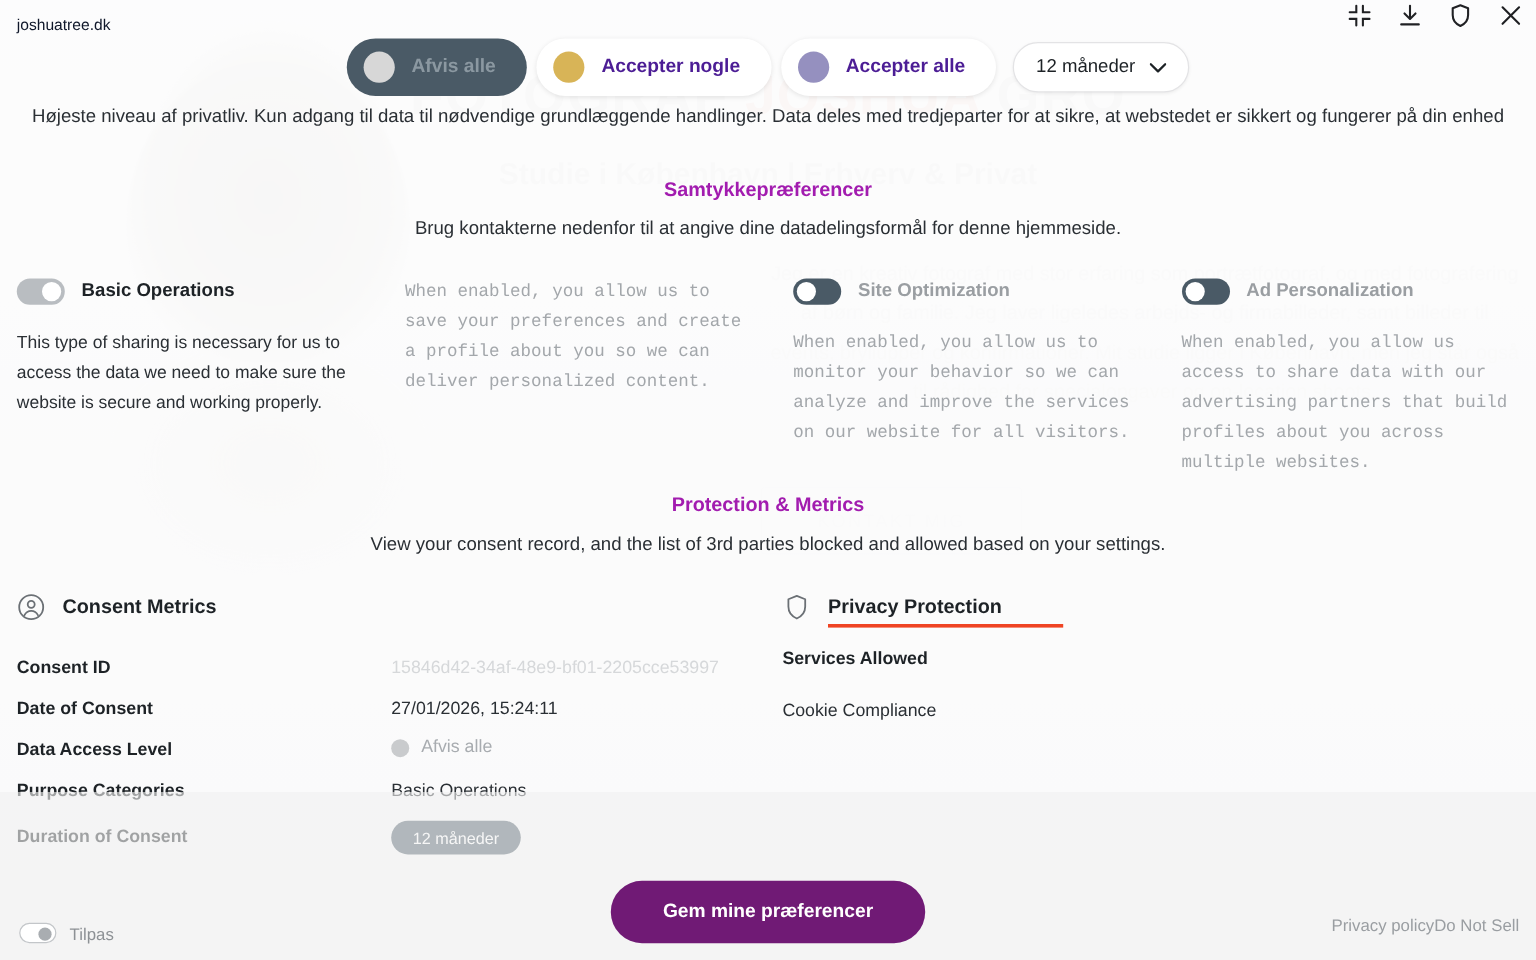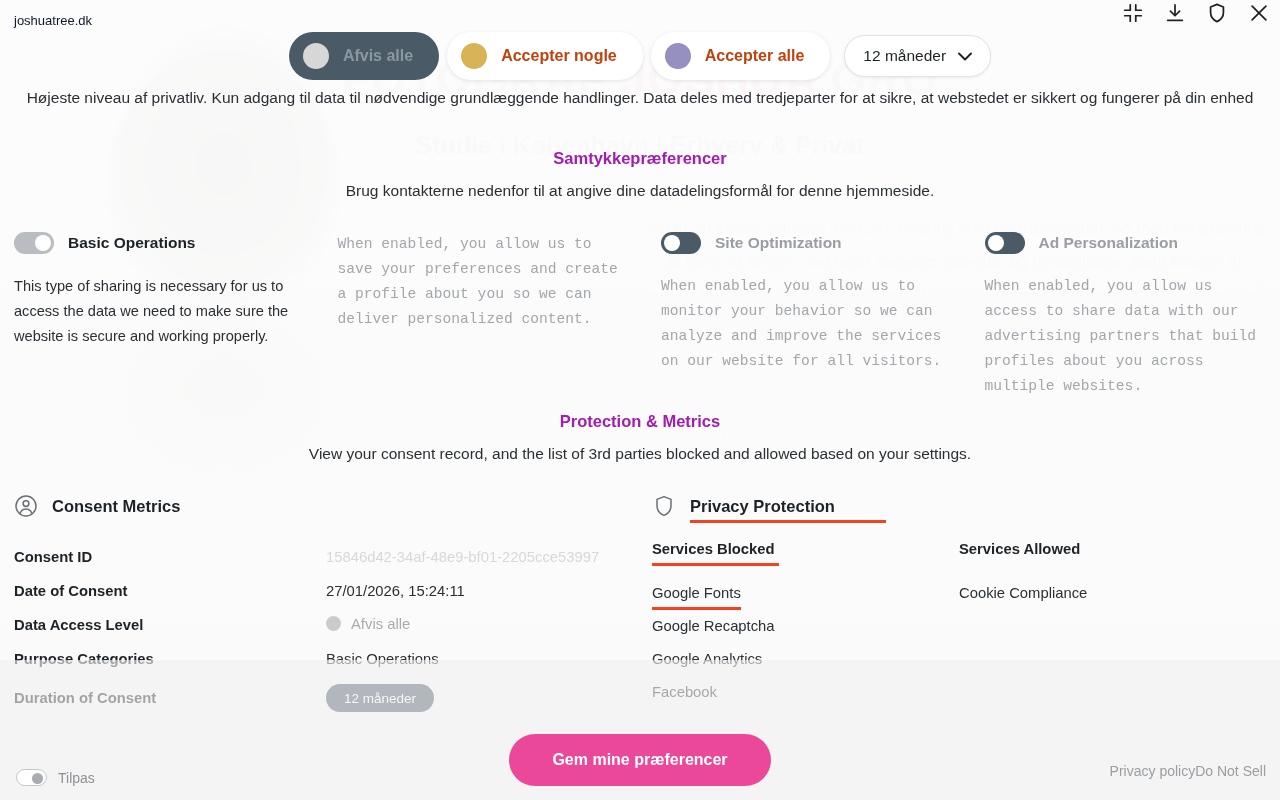--- a/index.html
+++ b/index.html
@@ -143,21 +143,21 @@
     align-items: center;
     gap: 14px;
     height: 48px;
     padding: 0 26px 0 14px;
     border-radius: 26px;
     background: #ffffff;
     box-shadow: 0 1px 4px rgba(0,0,0,.10);
     cursor: pointer;
     font-size: 16px;
     font-weight: 700;
-    color: #c2410c;
+    color: #4c1d95;
     white-space: nowrap;
   }
   .pill.selected {
     background: #4a5a66;
     color: #8b98a1;
     box-shadow: none;
   }
   .dot { width: 26px; height: 26px; border-radius: 50%; flex: none; }
   .dot.grey   { background: #d7d7d7; }
   .dot.gold   { background: #d8b457; }
@@ -399,21 +399,21 @@
 
   .save-btn {
     position: absolute;
     left: 50%;
     transform: translateX(-50%);
     bottom: 14px;
     width: 262px;
     height: 52px;
     border: none;
     border-radius: 28px;
-    background: #ec4899;
+    background: #701a75;
     color: #ffffff;
     font-family: "Liberation Sans", sans-serif;
     font-size: 16px;
     font-weight: 700;
     cursor: pointer;
   }
 
   .foot-links {
     position: absolute;
     right: 14px; bottom: 21px;
@@ -563,29 +563,20 @@
     <div class="panel-right">
       <div class="panel-head">
         <svg class="panel-ico" viewBox="0 0 24 24">
           <path d="M12 2.6 19 5.4v6.1c0 4.4-2.9 8.2-7 9.9-4.1-1.7-7-5.5-7-9.9V5.4z" fill="none" stroke="currentColor" stroke-width="1.5" stroke-linejoin="round"></path>
         </svg>
         <div class="ptitle underline ul-wide">Privacy Protection</div>
       </div>
 
       <div class="svc-cols">
 
-        <div class="svc-col">
-          <h4 class="ul">Services Blocked</h4>
-          <div class="svc-list">
-            <div class="svc-item ul">Google Fonts</div>
-            <div class="svc-item">Google Recaptcha</div>
-            <div class="svc-item">Google Analytics</div>
-            <div class="svc-item">Facebook</div>
-          </div>
-        </div>
 
         <div class="svc-col">
           <h4>Services Allowed</h4>
           <div class="svc-list">
             <div class="svc-item">Cookie Compliance</div>
           </div>
         </div>
       </div>
     </div>
 

